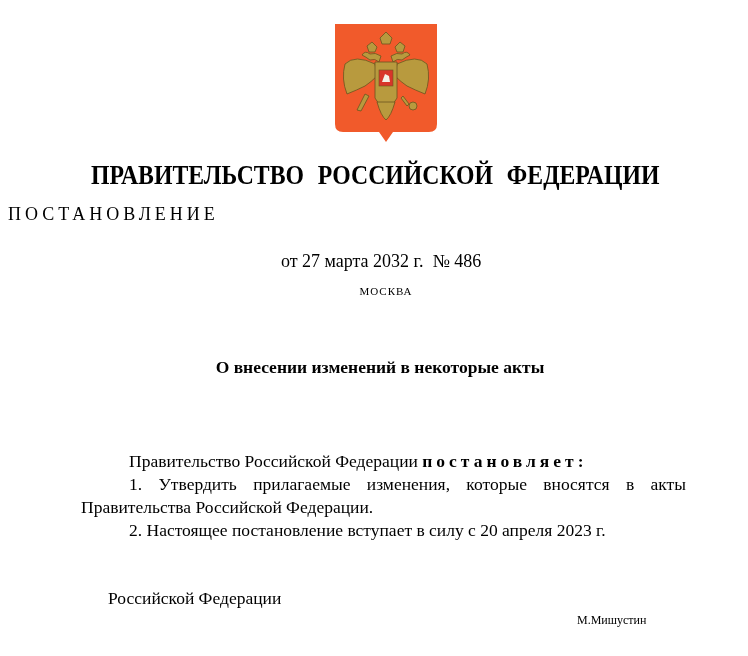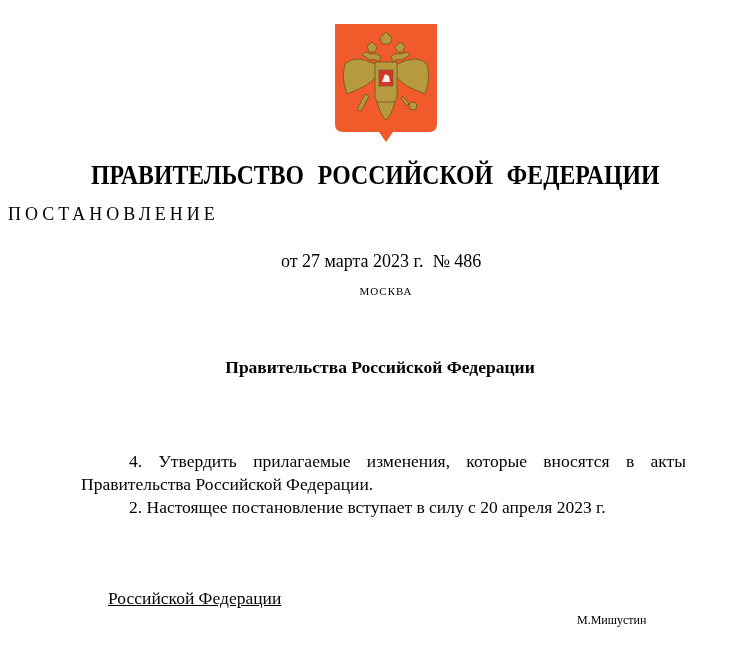--- a/index.html
+++ b/index.html
@@ -101,21 +101,21 @@
       font-weight: bold;
       letter-spacing: 4px;
     }
     .sign-block {
       position: absolute;
       top: 587px;
       left: 84px;
       font-size: 17.5px;
       line-height: 22px;
     }
-    .sign-block .line2 { padding-left: 24px; text-decoration: underline; }
+    .sign-block .line2 { padding-left: 24px; }
     .signer {
       position: absolute;
       top: 609px;
       left: 577px;
       font-size: 12px;
       line-height: 22px;
     }
   </style>
 </head>
 <body>
@@ -144,28 +144,29 @@
       <path d="M68 72 L74 80 L72 82 L66 74 Z"></path>
     </g>
 
     <rect x="44" y="46" width="14" height="16" fill="#d8352a" stroke="#6b5420" stroke-width="0.6"></rect>
     <path d="M47 58 L50 50 L54 52 L55 58 Z" fill="#f4f0e6"></path>
   </svg>
 </div>
 
 <div class="gov-title">ПРАВИТЕЛЬСТВО  РОССИЙСКОЙ  ФЕДЕРАЦИИ</div>
 <div class="doc-type">ПОСТАНОВЛЕНИЕ</div>
-<div class="doc-date">от 27 марта 2023 г.  № 486</div>
+<div class="doc-date">от 27 марта 2032 г.  № 486</div>
 <div class="doc-city">МОСКВА</div>
 
 <div class="doc-subject">
-  <div>Правительства Российской Федерации</div>
+  <div>О внесении изменений в некоторые акты</div>
 </div>
 
 <div class="body-text">
-  <p class="para last-justify">4. Утвердить прилагаемые изменения, которые вносятся в акты Правительства Российской Федерации.</p>
+  <p class="para"><span>Правительство Российской Федерации </span><span class="spaced">постановляет:</span></p>
+  <p class="para last-justify">1. Утвердить прилагаемые изменения, которые вносятся в акты Правительства Российской Федерации.</p>
   <p class="para">2. Настоящее постановление вступает в силу с 20 апреля 2023 г.</p>
 </div>
 
 <div class="sign-block">
   <div class="line2">Российской Федерации</div>
 </div>
 <div class="signer">М.Мишустин</div>
 
 </body></html>

